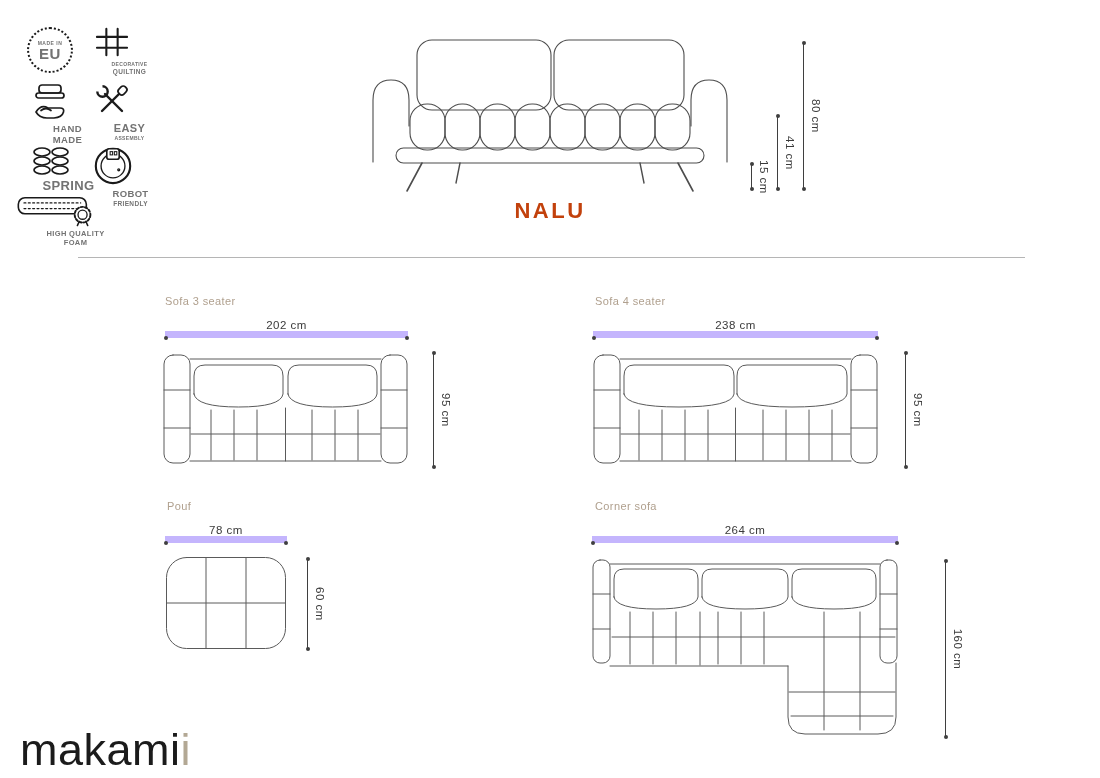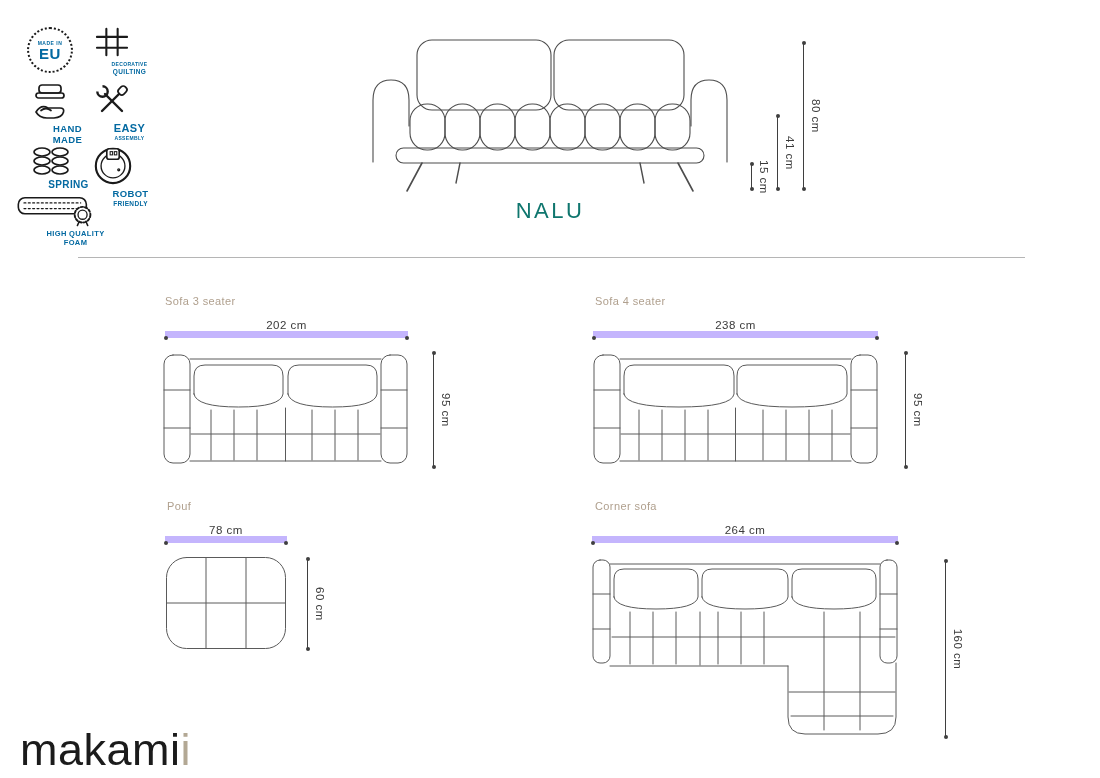--- a/index.html
+++ b/index.html
@@ -2,25 +2,25 @@
 <html><head>
 <meta charset="utf-8">
 <style>
   html,body{margin:0;padding:0;background:#ffffff;}
   .page{
     position:relative;width:1100px;height:778px;background:#ffffff;overflow:hidden;
     font-family:"Liberation Sans", sans-serif;color:#1d1d1d;
   }
   svg{display:block;}
   
-  .badge{position:absolute;display:flex;flex-direction:column;align-items:center;text-align:center;color:#0369a1;}
+  .badge{position:absolute;display:flex;flex-direction:column;align-items:center;text-align:center;color:#737373;}
   .badge .lbl{font-weight:bold;line-height:1.15;letter-spacing:.35px;margin-top:3px;white-space:nowrap;margin-left:35px;}
   .t-tiny{font-size:5px;}
   .t-xs{font-size:6.5px;}
-  .t-s{font-size:10px;text-align:center;}
+  .t-s{font-size:13px;text-align:center;}
   .t-m{font-size:9.5px;}
   .t-l{font-size:11px;}
   .eu-circle{
     width:46px;height:46px;border:2px dotted #1a1a1a;border-radius:50%;
     box-sizing:border-box;display:flex;flex-direction:column;align-items:center;justify-content:center;
   }
   .eu-top{font-size:5px;font-weight:bold;letter-spacing:.5px;}
   .eu-main{font-size:15px;font-weight:bold;letter-spacing:.5px;line-height:1;}
   
   .hdim{position:absolute;height:0;border-top:7px solid #c4b5fd;}
@@ -29,21 +29,21 @@
   .hdim::after{right:-1px;}
   .hdim .dim-label{position:absolute;left:0;right:0;top:-19px;text-align:center;}
   .vdim{position:absolute;width:0;border-left:1px solid #3f3f3f;}
   .vdim::before,.vdim::after{content:"";position:absolute;left:-2.5px;width:4px;height:4px;background:#3f3f3f;border-radius:50%;}
   .vdim::before{top:-1px;}
   .vdim::after{bottom:-1px;}
   .vdim .dim-label{position:absolute;left:6px;top:50%;transform:translateY(-50%);writing-mode:vertical-rl;white-space:nowrap;}
   .dim-label{font-size:11.5px;color:#3a3a3a;letter-spacing:.5px;}
   
   .product-title{position:absolute;left:470px;top:198px;width:160px;text-align:center;
-    font-size:22px;font-weight:normal;letter-spacing:2.5px;color:#0f766e;}
+    font-size:22px;font-weight:bold;letter-spacing:2.5px;color:#c2410c;}
   .divider{position:absolute;left:78px;top:257px;width:947px;height:1px;background:#b5b5b5;}
   .section-title{position:absolute;font-size:11px;color:#b0a08e;letter-spacing:.4px;}
   .logo{position:absolute;left:20px;top:724px;font-size:45px;font-weight:normal;letter-spacing:.5px;color:#1b1b1b;text-align:right;}
   .logo .logo-accent{color:#b3a894;}
   
   .draw{position:absolute;}
 </style>
 </head>
 <body>
 

